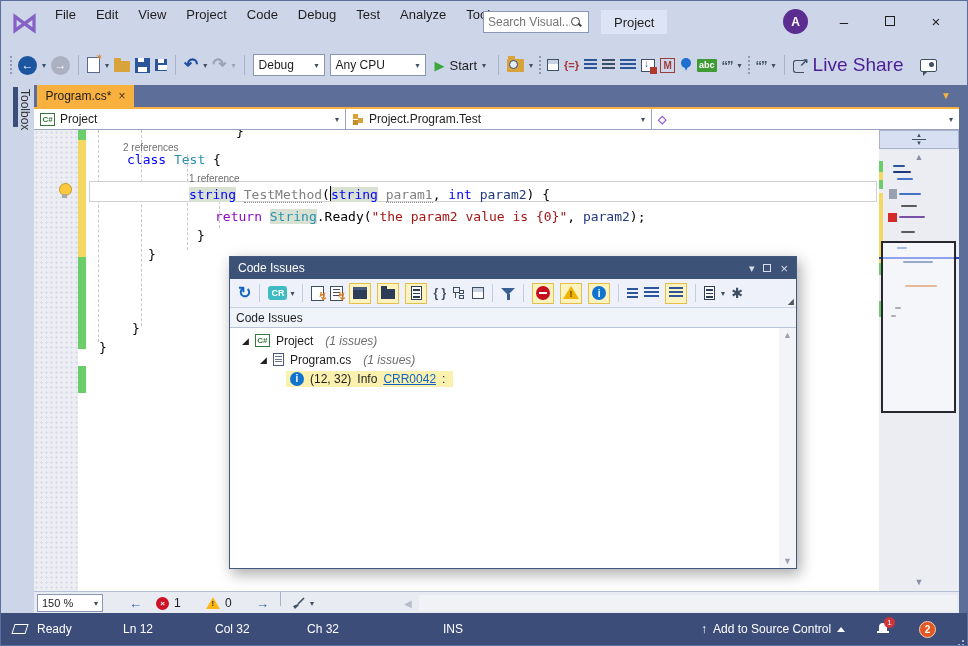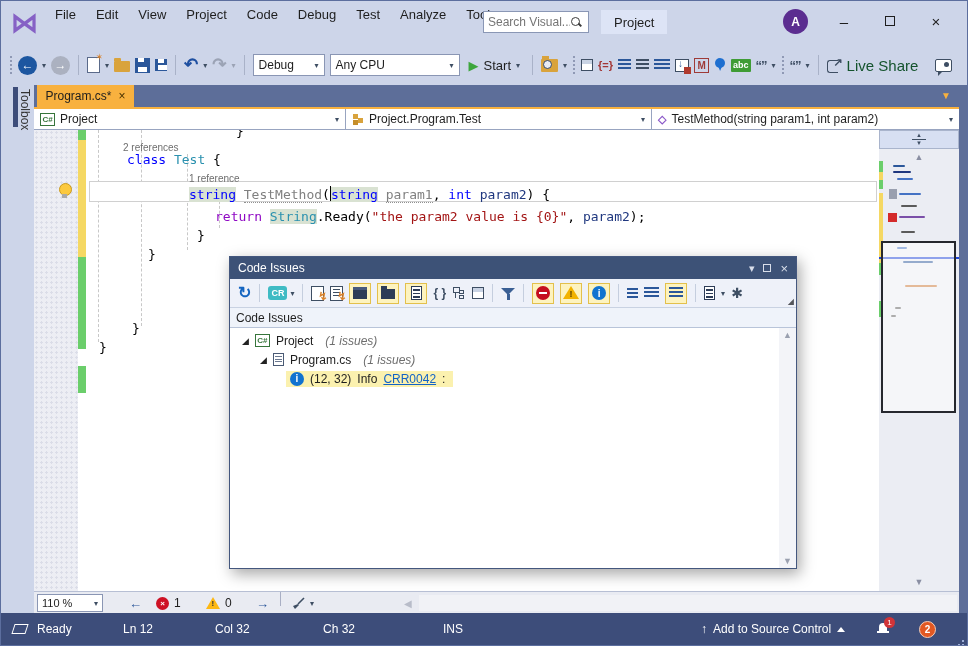--- a/index.html
+++ b/index.html
@@ -58,21 +58,21 @@
   .importic::after{content:"↓";position:absolute;left:2px;top:-2px;font-size:10px;color:#2B579A;font-weight:bold}
   .mbox{width:15px;height:15px;border:1.4px solid #9E3A38;color:#9E3A38;font-size:10px;font-weight:bold;display:flex;align-items:center;justify-content:center}
   .pin{position:relative;width:12px;height:16px}
   .pin::before{content:"";position:absolute;left:1px;top:1px;width:10px;height:10px;border-radius:50%;background:#1E6FD0}
   .pin::after{content:"";position:absolute;left:4px;top:9px;width:4px;height:5px;background:#1E6FD0;clip-path:polygon(0 0,100% 0,50% 100%)}
   .abcbox{height:13px;padding:0 2px;background:#3F9C35;color:#fff;font-size:9px;font-weight:bold;display:flex;align-items:center;border-radius:1px}
   .quoteic{font-size:13px;font-weight:bold;color:#3E4E63;letter-spacing:-1px}
   .ls-icon{position:relative;width:15px;height:15px}
   .ls-icon::before{content:"";position:absolute;left:0;bottom:0;width:10px;height:11px;border:1.4px solid #3E4E63;border-right:0;border-radius:3px 0 0 3px}
   .ls-icon::after{content:"↗";position:absolute;right:-1px;top:-2px;font-size:11px;color:#3E4E63;font-weight:bold}
-  .lslabel{font-size:15px;color:#14532d}
+  .lslabel{font-size:19px;color:#4c1d95}
   .fb-icon{position:relative;width:17px;height:13px;border:1.4px solid #3E4E63;border-radius:2px;background:#fff;margin-left:12px}
   .fb-icon::after{content:"";position:absolute;left:2px;bottom:-5px;border-left:4px solid #3E4E63;border-bottom:4px solid transparent}
   .fb-icon .person{position:absolute;right:2px;top:2px;width:5px;height:5px;border-radius:50%;background:#3E4E63}
 
   
   .right-strip{position:absolute;left:958px;width:9px;top:84px;height:528px;background:#5D6E99}
   .tabwell{position:absolute;left:33px;top:84px;width:925px;height:22px;background:#5D6E99;display:flex}
   .tab{margin-left:3px;width:97px;height:22px;background:#F8B13F;display:flex;align-items:center;justify-content:center;gap:7px;font-size:12px;color:#1e1e1e}
   .tab .x{font-size:12px;color:#4a3200}
   .tab-overflow{position:absolute;right:8px;top:5px;color:#F8B13F;font-size:10px}
@@ -253,21 +253,21 @@
     <span class="tsep"></span>
     <span class="undo">↶</span>
     <span class="caret">▾</span>
     <span class="redo">↷</span>
     <span class="caret dim">▾</span>
     <span class="tsep"></span>
     <span class="combo" style="width:72px">
         <span class="cbl">Debug</span>
         <span class="caret">▾</span>
       </span>
-    <span class="combo" style="width:130px">
+    <span class="combo" style="width:96px">
         <span class="cbl">Any CPU</span>
         <span class="caret">▾</span>
       </span>
     <span class="startbtn">
         <span class="play">▶</span>
         <span>Start</span>
         <span class="caret">▾</span>
       </span>
     <span class="tsep"></span>
     <span class="findfolder"></span>
@@ -312,21 +312,20 @@
       <span>Project</span>
       <span class="caret">▾</span>
     </div>
     <div class="navcombo nc2">
       <span class="classic"></span>
       <span>Project.Program.Test</span>
       <span class="caret">▾</span>
     </div>
     <div class="navcombo nc3">
       <span class="methodic">◇</span>
-      <span>TestMethod(string param1, int param2)</span>
       <span class="caret">▾</span>
     </div>
   </div>
 
   <div class="editor">
     <div class="glyph-margin"></div>
     <div class="chg g" style="top:0;height:10px"></div>
     <div class="chg y" style="top:10px;height:117px"></div>
     <div class="chg g" style="top:127px;height:92px"></div>
     <div class="chg g" style="top:236px;height:27px"></div>
@@ -480,21 +479,21 @@
         </div>
       <div class="p-scroll">
         <span>▲</span>
         <span>▼</span>
       </div>
     </div>
   </div>
 
   <div class="bottombar">
     <div class="bb zoomcombo">
-        <span class="cbl">110 %</span>
+        <span class="cbl">150 %</span>
         <span class="caret">▾</span>
       </div>
     <div class="bb" style="left:95px">
         <span class="bbarrow">←</span>
       </div>
     <div class="bb" style="left:122px">
         <span class="errball">×</span>
         <span class="bbcount">1</span>
       </div>
     <div class="bb" style="left:172px">
@@ -520,21 +519,21 @@
       </div>
   </div>
 
   <div class="statusbar">
     <div class="sb sb-flag">
         <span class="flagshape"></span>
       </div>
     <div class="sb" style="left:36px">Ready</div>
     <div class="sb" style="left:122px">Ln 12</div>
     <div class="sb" style="left:214px">Col 32</div>
-    <div class="sb" style="left:322px">Ch 32</div>
+    <div class="sb" style="left:306px">Ch 32</div>
     <div class="sb" style="left:442px">INS</div>
     <div class="sb sb-src" style="left:700px">
       <span class="uparrow">↑</span>
       <span>Add to Source Control</span>
       <span class="tri-up"></span>
     </div>
     <div class="sb" style="left:876px">
       <span class="bell"></span>
       <span class="badge">1</span>
     </div>

